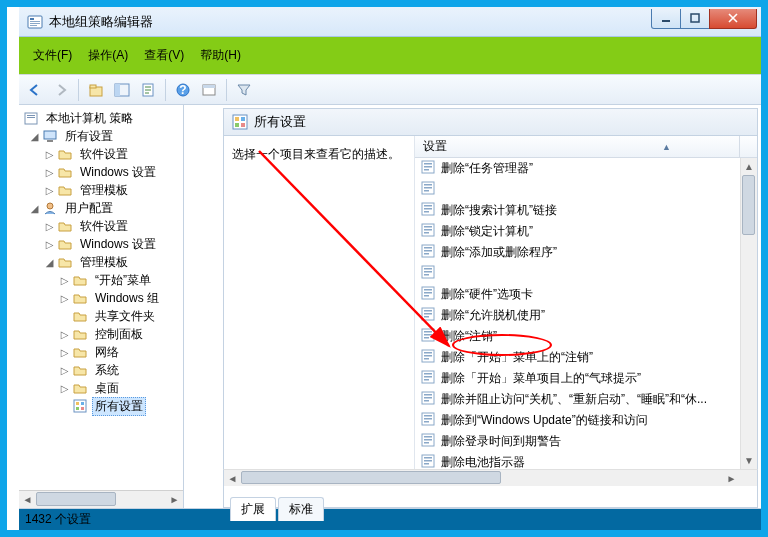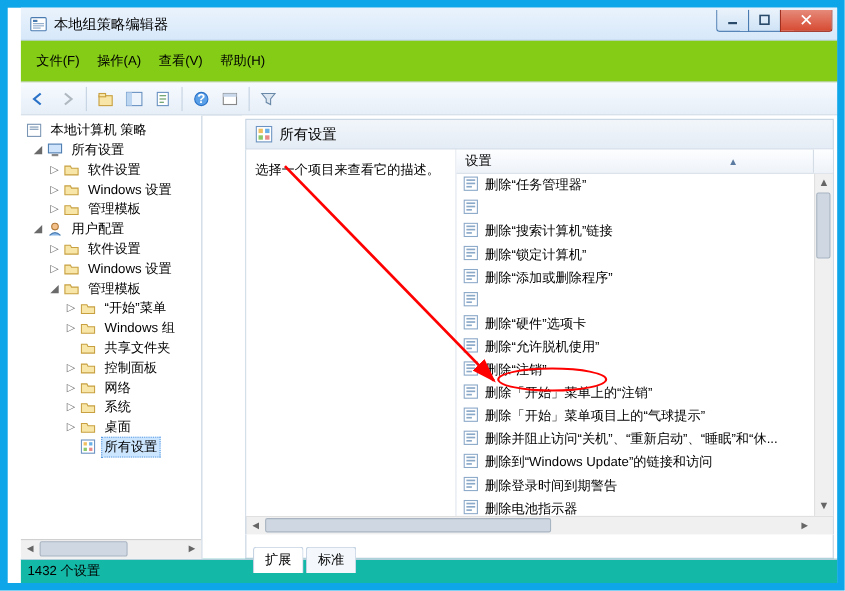--- a/index.html
+++ b/index.html
@@ -59,21 +59,21 @@
 .list-hsb { height:17px; background:#f0f0f0; border-top:1px solid #e0e0e0; display:flex; margin:0 3px; border-left:1px solid #c4d2e2; border-right:1px solid #c4d2e2;}
 .list-hsb .arrow { width:17px; display:flex; align-items:center; justify-content:center; font-size:10px; color:#666;}
 .list-hsb .track { flex:1; position:relative;}
 .list-hsb .thumb { position:absolute; left:0; top:1px; height:13px; width:260px; background:#cfd8e2; border:1px solid #a8b4c2; border-radius:2px;}
 .list-hsb .corner { width:17px; background:#f0f0f0;}
 
 .tabs-row { height:22px; display:flex; align-items:flex-end; padding-left:6px; margin:0 3px; border-left:1px solid #c4d2e2; border-right:1px solid #c4d2e2; border-bottom:1px solid #c4d2e2; background:#fff;}
 .tab { padding:3px 10px; border:1px solid #c4d2e2; border-bottom:none; background:#f4f8fc; margin-right:2px; border-top-left-radius:3px; border-top-right-radius:3px; position:relative; top:14px;}
 .tab.active { background:#fff; }
 
-.statusbar { height:22px; border-top:1px solid #c4d2e2; background:#14b8a6; display:flex; align-items:center; padding:0 6px;}
+.statusbar { height:22px; border-top:1px solid #c4d2e2; background:#0369a1; display:flex; align-items:center; padding:0 6px;}
 
 .annot-ellipse { position:absolute; border:2px solid #f00; border-radius:50%; pointer-events:none;}
 .annot-arrow { position:absolute; pointer-events:none; }
 
 svg { display:block; }
 </style>
 </head>
 <body>
 
 <div class="window">

